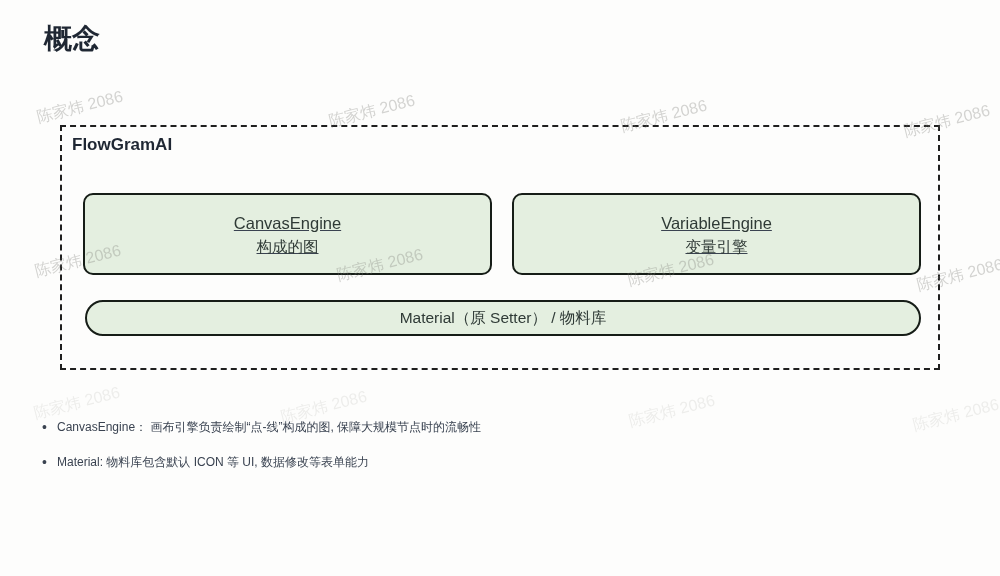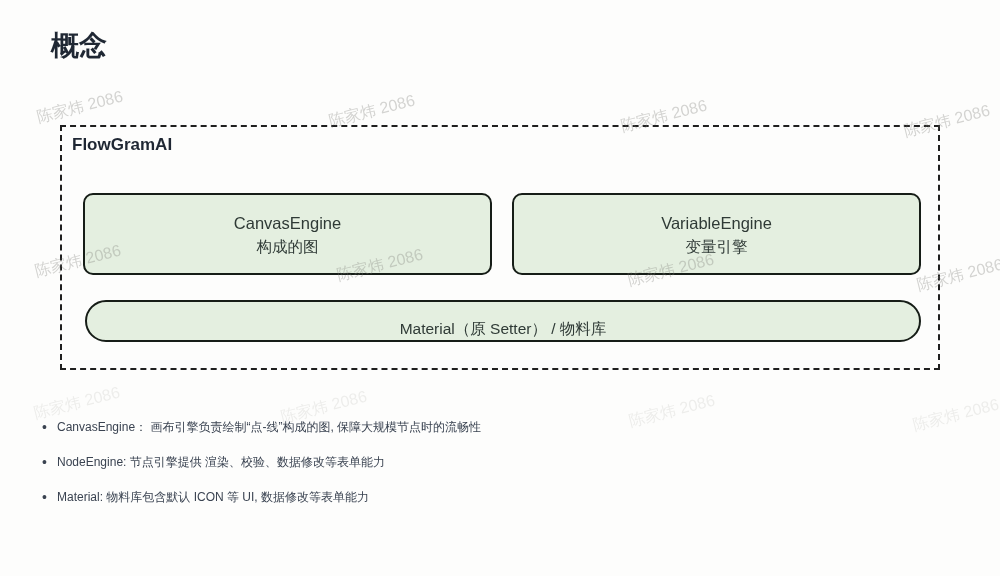--- a/index.html
+++ b/index.html
@@ -13,21 +13,21 @@
     overflow: hidden;
     background: var(--c-background, #fdfdfc);
     font-family: "Liberation Sans", "DejaVu Sans", sans-serif;
     color: var(--c-body-text, #3a4351);
   }
 
   .page-title {
     position: absolute;
     left: 40px;
     top: 16px;
-    margin: 11px;
+    margin: 4px;
     font-size: 28px;
     font-weight: 700;
     color: var(--c-title-text, #1f2733);
   }
 
   
   .diagram-container {
     position: absolute;
     left: 60px;
     top: 125px;
@@ -45,20 +45,21 @@
     font-weight: 700;
     color: var(--c-title-text, #1f2733);
   }
   .engine-row {
     position: absolute;
     left: 21px;
     right: 17px;
     top: 66px;
     display: flex;
     gap: 20px;
+    text-decoration: underline;
   }
   .engine-box {
     flex: 1 1 0;
     height: 82px;
     box-sizing: border-box;
     background: var(--c-box-fill, #e4efe0);
     border: 2.5px solid var(--c-box-border, #161d17);
     border-radius: 10px;
     display: flex;
     flex-direction: column;
@@ -74,27 +75,27 @@
   .engine-subtitle {
     font-size: 15.5px;
     line-height: 23px;
     color: var(--c-box-text, #2f3a36);
   }
   .material-box {
     position: absolute;
     left: 23px;
     right: 17px;
     top: 173px;
-    height: 42px;
+    height: 36px;
     box-sizing: border-box;
     background: var(--c-box-fill, #e4efe0);
     border: 2.5px solid var(--c-box-border, #161d17);
     border-radius: 21px;
     display: flex;
-    align-items: flex-end;
+    align-items: center;
     justify-content: center;
   }
   .material-label {
     font-size: 15.5px;
     color: var(--c-box-text, #2f3a36);
   }
 
   
   .bullet-list {
     position: absolute;
@@ -159,21 +160,20 @@
     </div>
   </div>
 
   <div class="material-box">
     <div class="material-label">Material（原 Setter） / 物料库</div>
   </div>
 </div>
 
 <ul class="bullet-list">
   <li>CanvasEngine： 画布引擎负责绘制“点-线”构成的图, 保障大规模节点时的流畅性</li>
-  <li>NodeEngine: 节点引擎提供 渲染、校验、数据修改等表单能力</li>
   <li>Material: 物料库包含默认 ICON 等 UI, 数据修改等表单能力</li>
 </ul>
 
 <div class="watermark-layer">
   <span class="wm" style="left:36px;  top:97px;">陈家炜 2086</span>
   <span class="wm" style="left:328px; top:101px;">陈家炜 2086</span>
   <span class="wm" style="left:620px; top:106px;">陈家炜 2086</span>
   <span class="wm" style="left:903px; top:111px;">陈家炜 2086</span>
 
   <span class="wm" style="left:34px;  top:251px;">陈家炜 2086</span>

